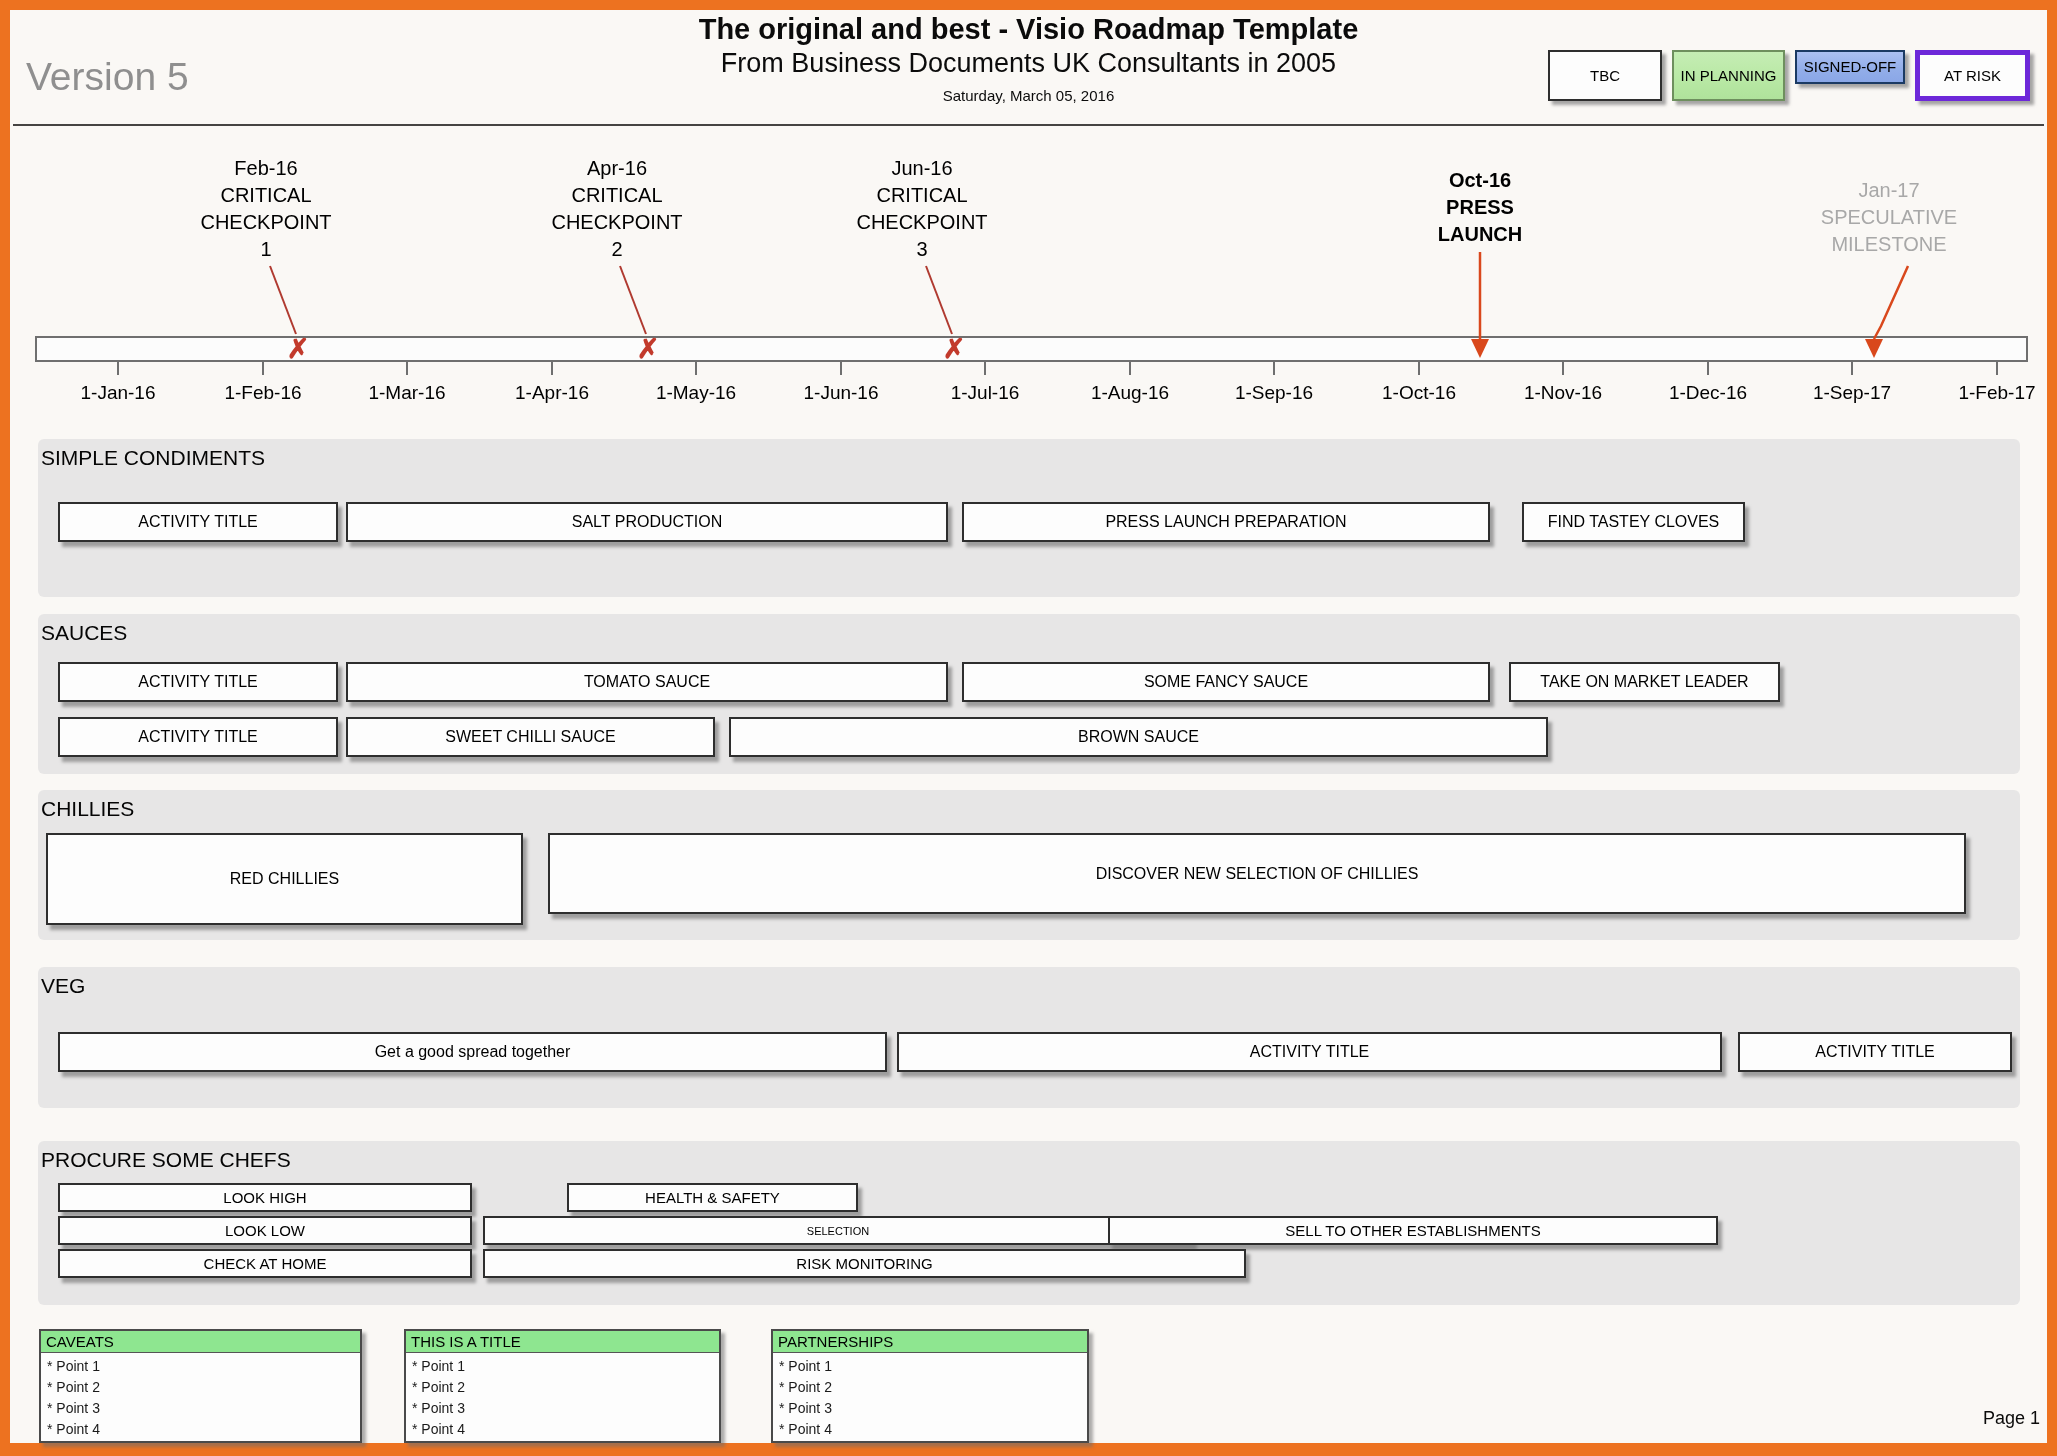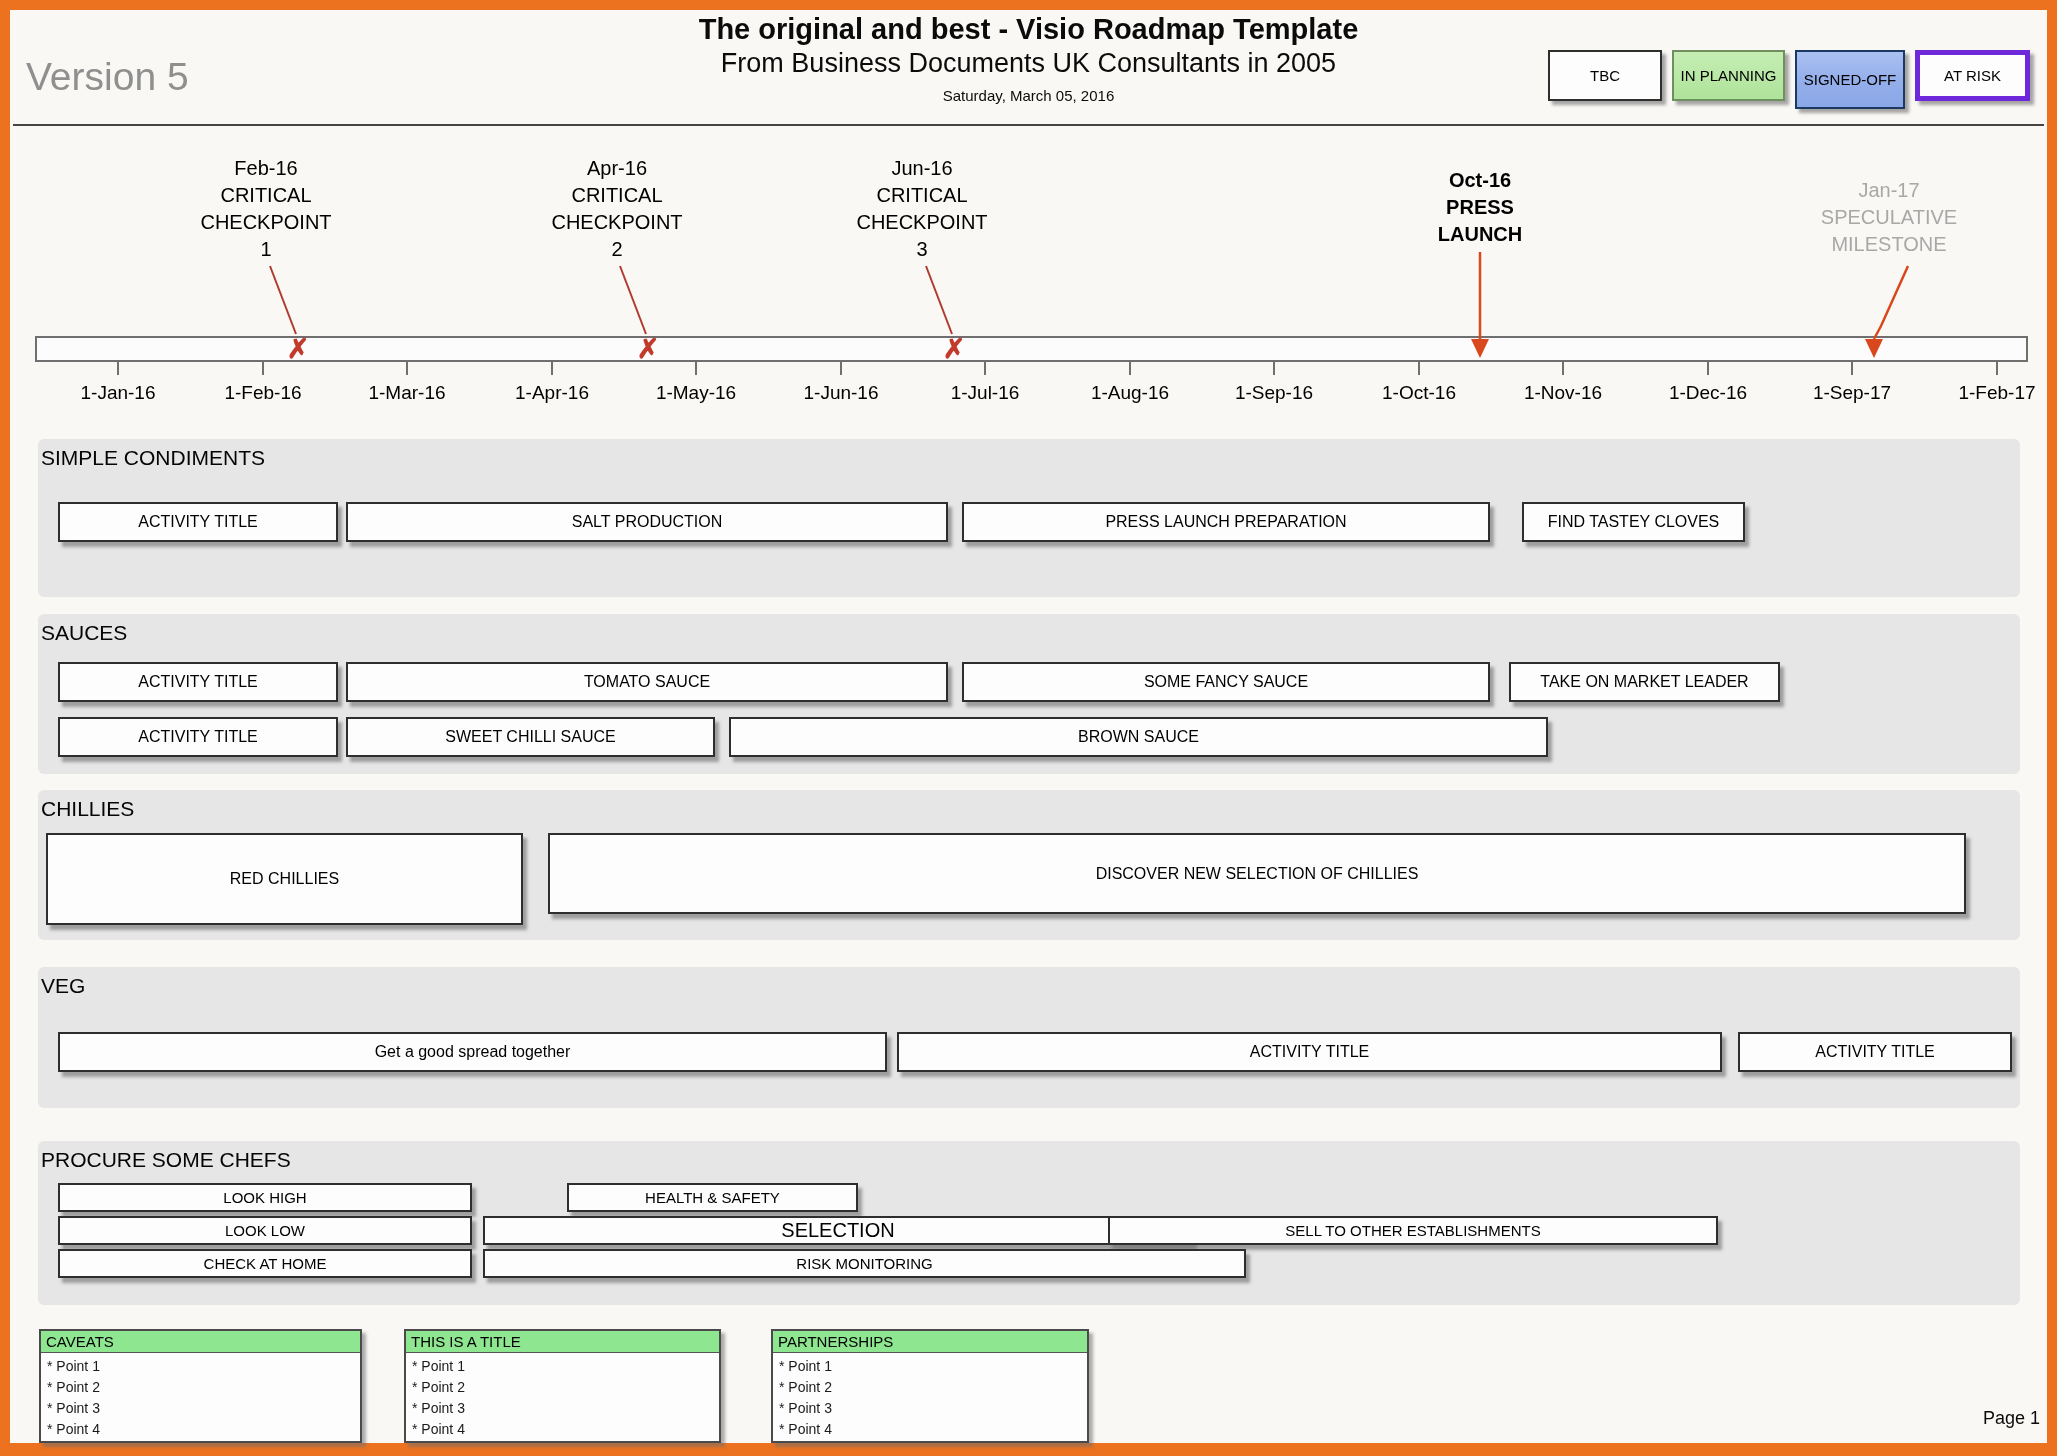--- a/index.html
+++ b/index.html
@@ -53,21 +53,21 @@
 <div id="bg-page"></div>
 
 <div id="content">
   <div class="hdr-version">Version 5</div>
   <div class="hdr-title">The original and best - Visio Roadmap Template</div>
   <div class="hdr-subtitle">From Business Documents UK Consultants in 2005</div>
   <div class="hdr-date">Saturday, March 05, 2016</div>
   <div id="legend">
       <div class="legend-box tbc" style="left: 1548px; top: 50px; width: 114px; height: 51px;">TBC</div>
       <div class="legend-box planning" style="left: 1672px; top: 50px; width: 113px; height: 51px;">IN PLANNING</div>
-      <div class="legend-box signed" style="left: 1795px; top: 50px; width: 110px; height: 59px;">SIGNED-OFF</div>
+      <div class="legend-box signed" style="left: 1795px; top: 50px; width: 110px; height: 34px;">SIGNED-OFF</div>
       <div class="legend-box risk" style="left: 1915px; top: 50px; width: 115px; height: 51px;">AT RISK</div>
     </div>
   <div id="hdr-divider"></div>
 
   <div id="tl-bar"></div>
   <div id="tl-ticks">
       <div class="tick" style="left: 117px;"></div>
       <div class="tick-label" style="left: 58px;">1-Jan-16</div>
       <div class="tick" style="left: 262px;"></div>
       <div class="tick-label" style="left: 203px;">1-Feb-16</div>
@@ -166,21 +166,21 @@
         <div class="lane-title">VEG</div>
         <div class="bar signed" style="left: 20px; top: 65px; width: 829px; height: 40px; font-size: 16px;">Get a good spread together</div>
         <div class="bar planning" style="left: 859px; top: 65px; width: 825px; height: 40px; font-size: 16px;">ACTIVITY TITLE</div>
         <div class="bar risk" style="left: 1700px; top: 65px; width: 274px; height: 40px; font-size: 16px;">ACTIVITY TITLE</div>
       </div>
       <div class="lane" style="top: 1141px; height: 164px;">
         <div class="lane-title">PROCURE SOME CHEFS</div>
         <div class="bar signed" style="left: 20px; top: 42px; width: 414px; height: 29px; font-size: 15px;">LOOK HIGH</div>
         <div class="bar " style="left: 529px; top: 42px; width: 291px; height: 29px; font-size: 15px;">HEALTH &amp; SAFETY</div>
         <div class="bar signed" style="left: 20px; top: 75px; width: 414px; height: 29px; font-size: 15px;">LOOK LOW</div>
-        <div class="bar signed" style="left: 445px; top: 75px; width: 710px; height: 29px; font-size: 20px;">SELECTION</div>
+        <div class="bar signed" style="left: 445px; top: 75px; width: 710px; height: 29px; font-size: 11px;">SELECTION</div>
         <div class="bar risk" style="left: 1070px; top: 75px; width: 610px; height: 29px; font-size: 15px;">SELL TO OTHER ESTABLISHMENTS</div>
         <div class="bar planning" style="left: 20px; top: 108px; width: 414px; height: 29px; font-size: 15px;">CHECK AT HOME</div>
         <div class="bar " style="left: 445px; top: 108px; width: 763px; height: 29px; font-size: 15px;">RISK MONITORING</div>
       </div>
     </div>
   <div id="notes">
       <div class="note-box" style="left: 39px; top: 1329px; width: 323px; height: 114px;">
         <div class="note-head">CAVEATS</div>
         <div class="note-points">
           <div>* Point 1</div>

